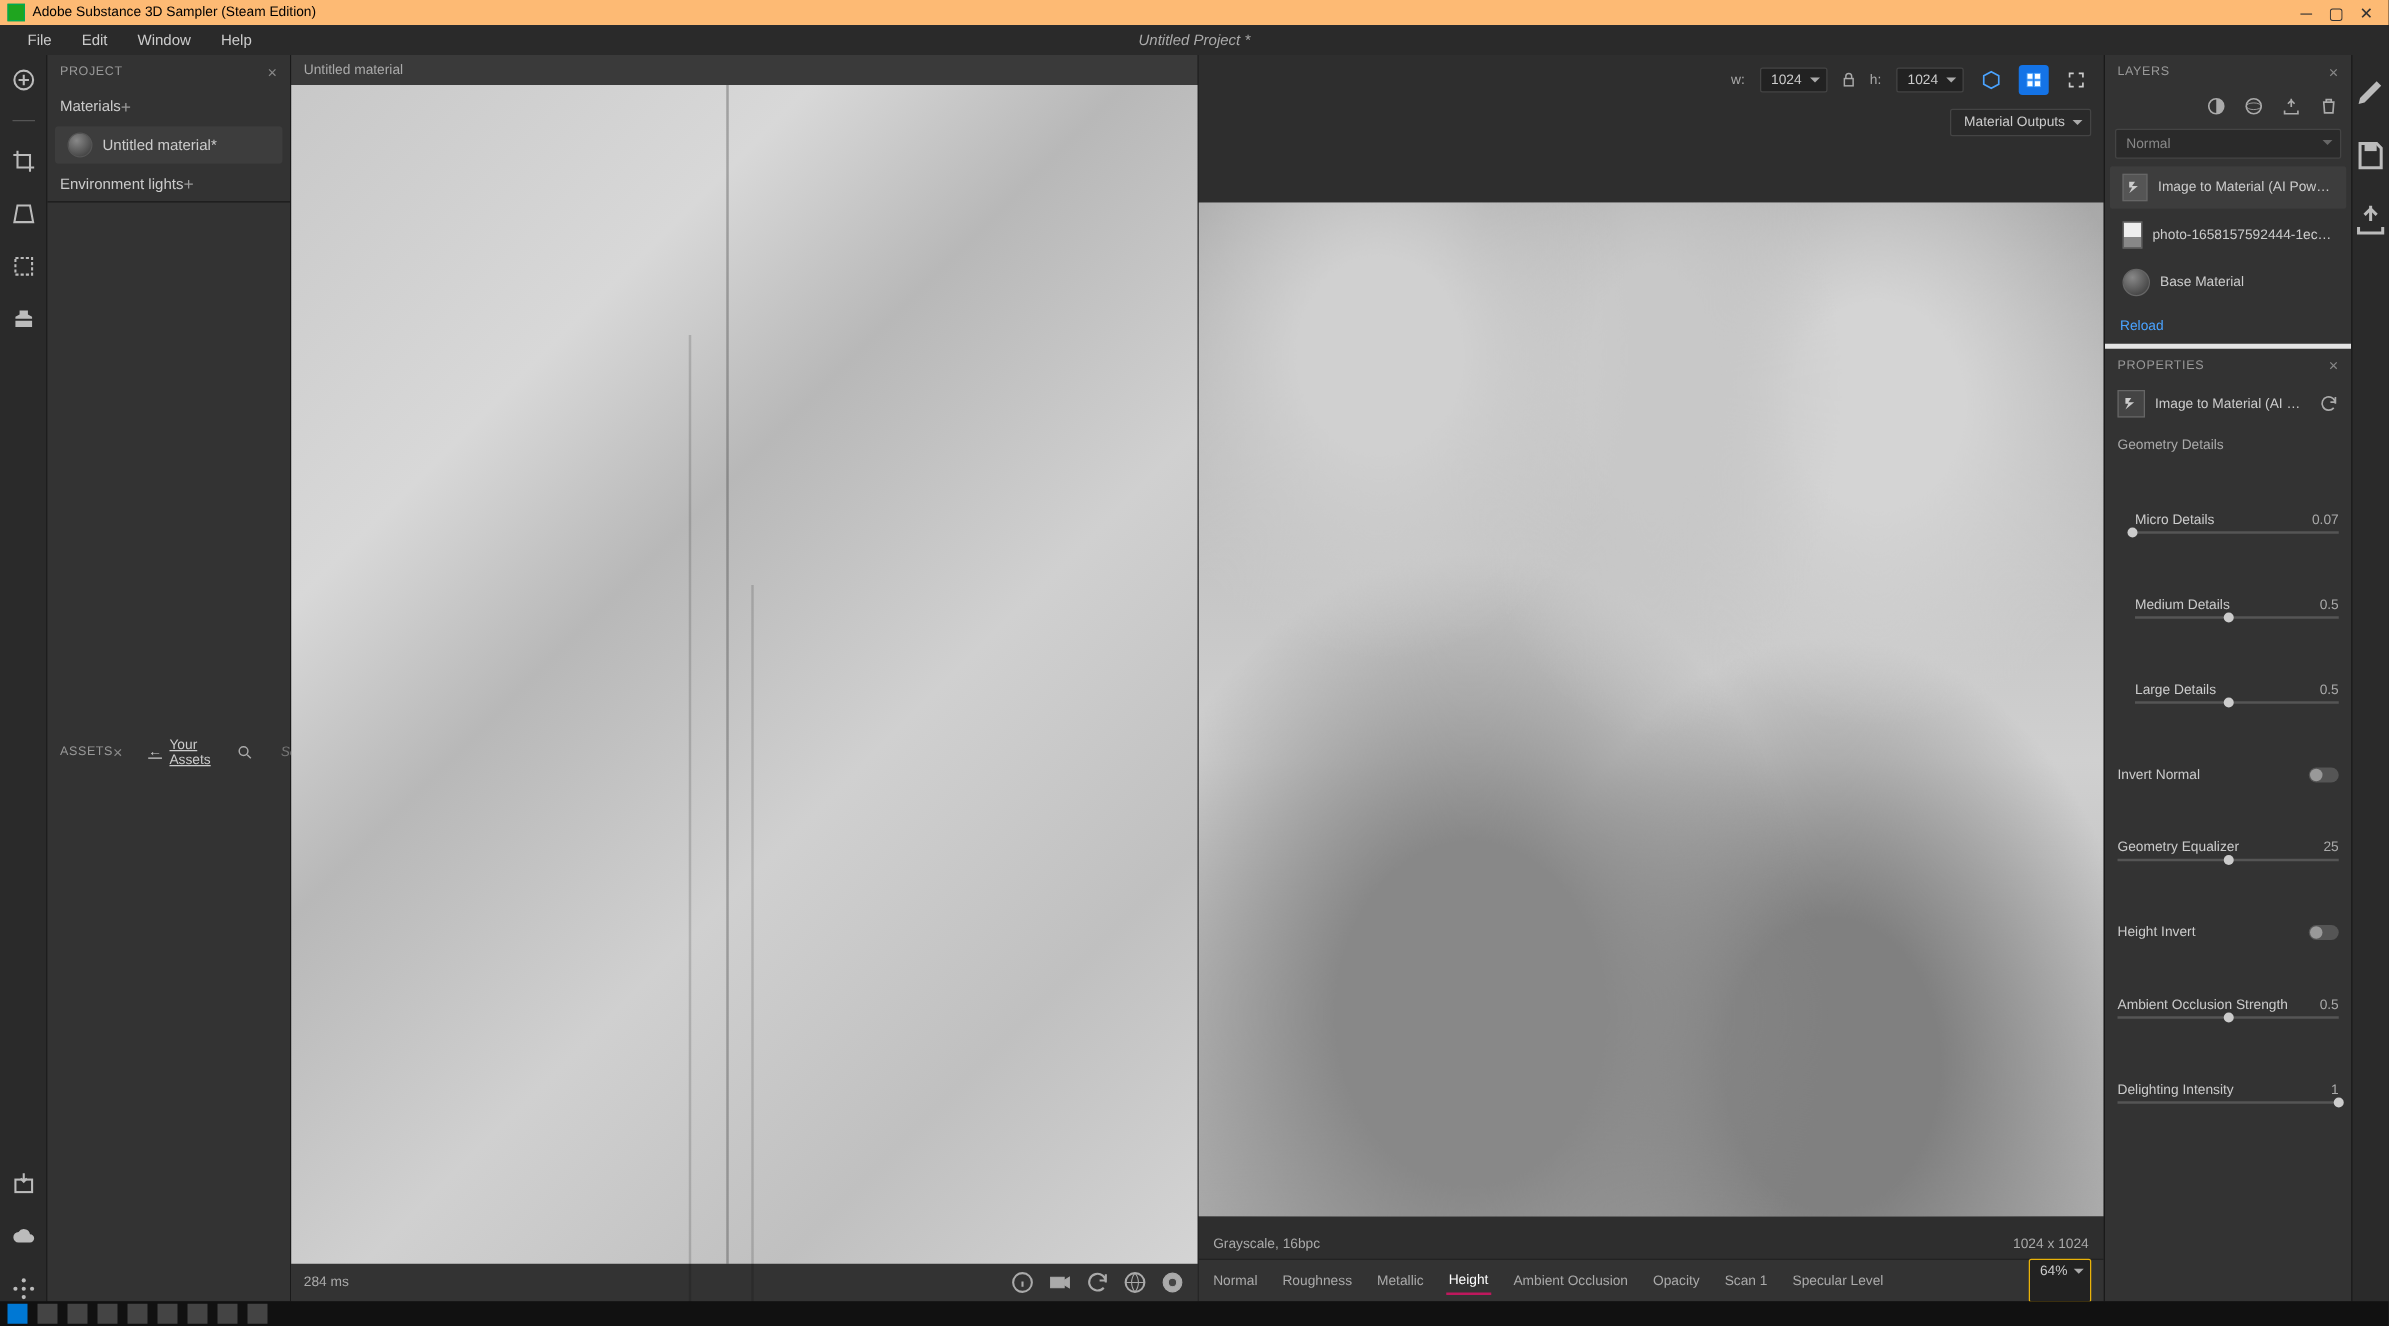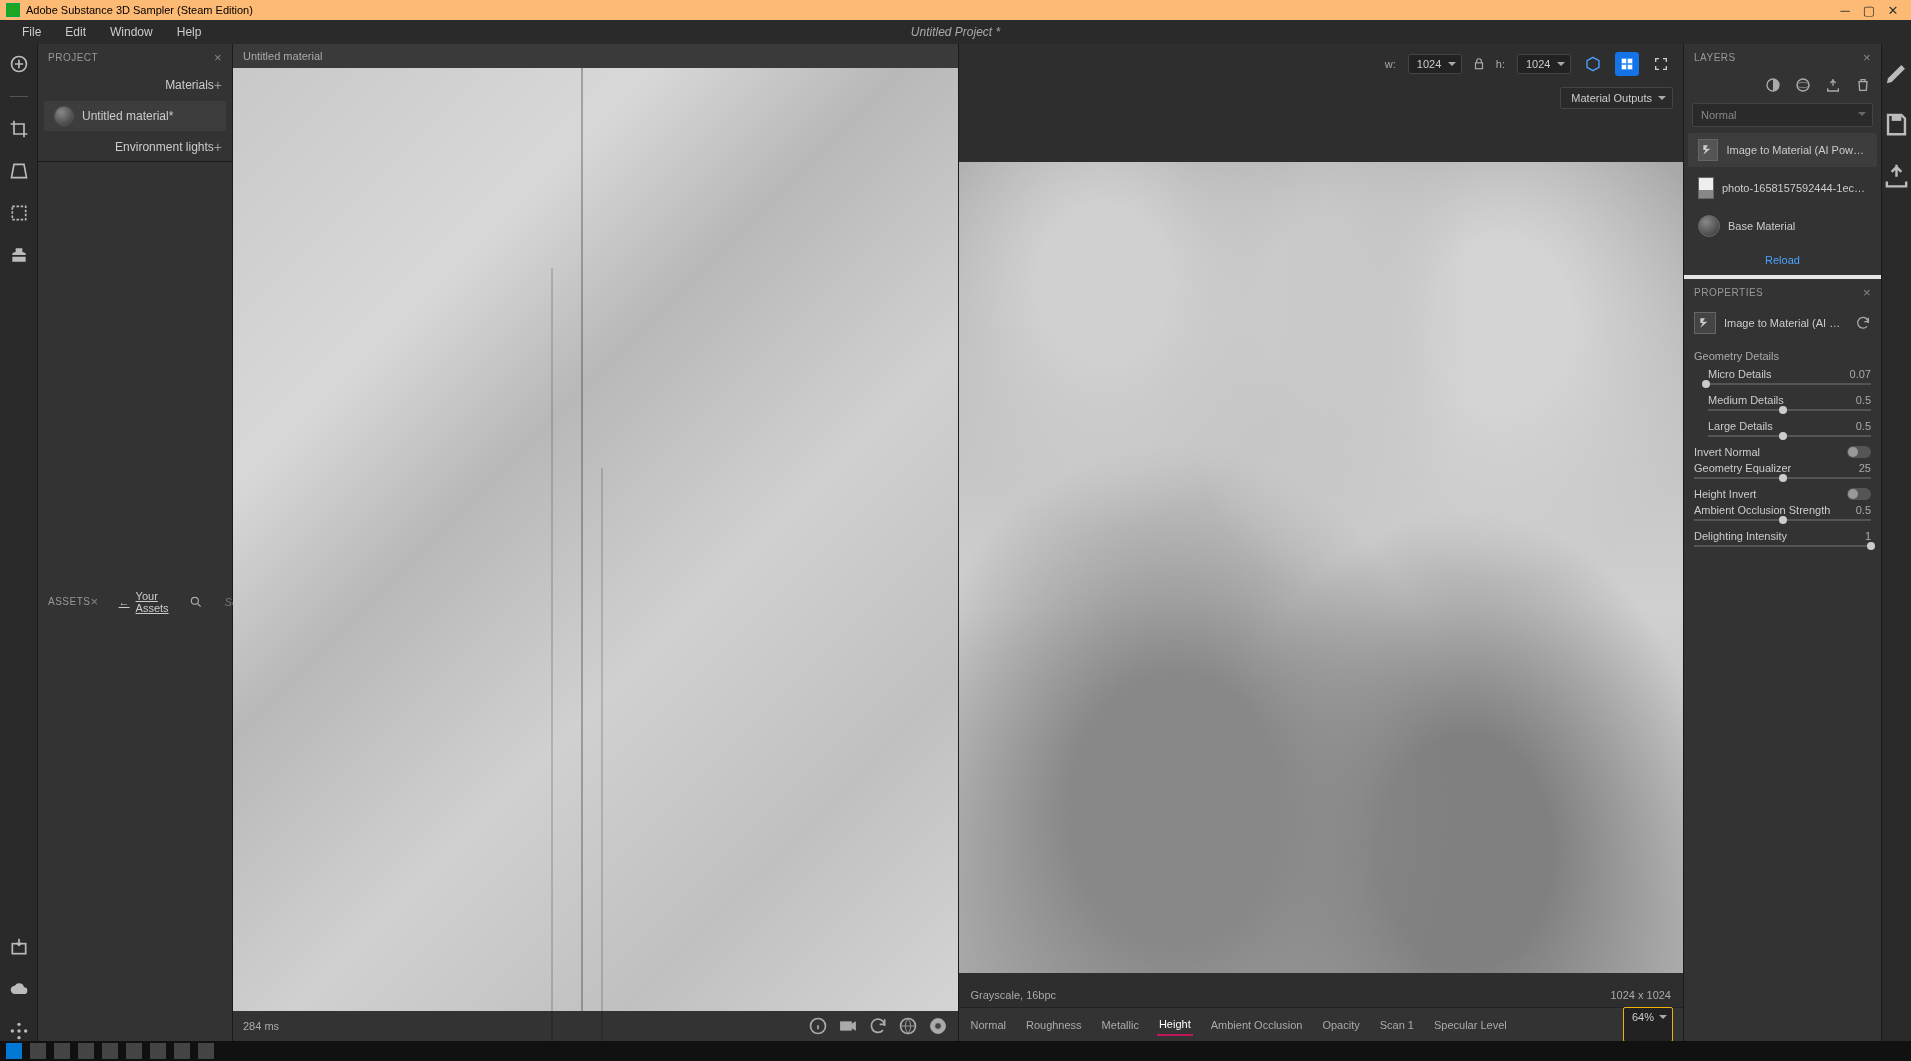--- a/index.html
+++ b/index.html
@@ -20,21 +20,21 @@
 .app { display:flex; height:calc(100% - 44px - 20px); }
 .leftbar { width:38px; background:#2a2a2a; border-right:1px solid #1a1a1a; display:flex; flex-direction:column; align-items:center; padding-top:10px; gap:22px; }
 .leftbar .tbtn { width:20px; height:20px; cursor:pointer; fill:#bbb; }
 .leftbar .sep { height:1px; width:18px; background:#555; }
 .leftbar .spacer { flex:1; }
 .rightbar { width:30px; background:#2a2a2a; border-left:1px solid #1a1a1a; display:flex; flex-direction:column; align-items:center; padding-top:15px; gap:22px; }
 
 .leftpanels { width:195px; background:#333; display:flex; flex-direction:column; border-right:1px solid #1a1a1a; }
 .panel-head { display:flex; align-items:center; justify-content:space-between; padding:6px 10px; color:#999; font-size:10px; letter-spacing:0.5px; }
 .panel-head .close { cursor:pointer; color:#888; font-size:13px; }
-.section-row { display:flex; align-items:center; justify-content:flex-end; padding:6px 10px; color:#ccc; font-size:12px; }
+.section-row { display:flex; align-items:center; justify-content:flex-start; padding:6px 10px; color:#ccc; font-size:12px; }
 .section-row .plus { cursor:pointer; color:#999; font-size:14px; }
 .mat-item { display:flex; align-items:center; gap:8px; padding:5px 10px; background:#3d3d3d; margin:2px 6px; border-radius:3px; cursor:pointer; }
 .mat-item .thumb { width:20px; height:20px; border-radius:50%; background:radial-gradient(circle at 35% 30%,#888,#333); border:1px solid #555; }
 
 .assets { flex:1; display:flex; flex-direction:row; border-top:1px solid #1a1a1a; }
 .assets .back { display:flex; align-items:center; gap:6px; padding:6px 10px; color:#ccc; font-size:11px; text-decoration:underline; cursor:pointer; }
 .assets .search { display:flex; align-items:center; gap:22px; padding:4px 10px; }
 .assets .search input { flex:1; background:transparent; border:none; color:#ccc; font-size:11px; outline:none; font-style:italic; }
 .assets .filterrow { display:flex; align-items:center; gap:14px; padding:6px 10px; }
 .assets .filterrow .sp { flex:1; }
@@ -83,31 +83,31 @@
 .layers { display:flex; flex-direction:column; }
 .layer-tool { display:flex; justify-content:flex-end; gap:14px; padding:6px 10px; }
 .layer-dd { margin:4px 8px; background:#2a2a2a; color:#888; font-size:11px; padding:5px 8px; border:1px solid #444; border-radius:2px; position:relative; cursor:pointer; }
 .layer-dd::after { content:""; position:absolute; right:6px; top:8px; border:4px solid transparent; border-top-color:#666; }
 .layer-item { display:flex; align-items:center; gap:8px; padding:6px 10px; cursor:pointer; margin:2px 4px; border-radius:2px; }
 .layer-item.sel { background:#3d3d3d; }
 .layer-item .lthumb { width:22px; height:22px; background:#555; border:1px solid #666; display:flex; align-items:center; justify-content:center; }
 .layer-item .lthumb.circle { border-radius:50%; background:radial-gradient(circle at 35% 30%,#888,#333); }
 .layer-item .lthumb.photo { background:linear-gradient(180deg,#eee 60%,#888 60%); }
 .layer-item .lname { font-size:11px; color:#ccc; white-space:nowrap; overflow:hidden; text-overflow:ellipsis; }
-.reload { text-align:center; padding:8px 12px; }
+.reload { text-align:left; padding:8px 12px; }
 .reload a { color:#4aa3ff; font-size:11px; cursor:pointer; }
 
 .props { flex:1; border-top:4px solid #e5e5e5; display:flex; flex-direction:column; overflow:hidden; }
 .prop-head2 { display:flex; align-items:center; gap:8px; padding:6px 10px; }
 .prop-head2 .pthumb { width:22px; height:22px; background:#444; border:1px solid #666; }
 .prop-head2 .pname { font-size:11px; color:#ccc; flex:1; white-space:nowrap; overflow:hidden; text-overflow:ellipsis; }
 .prop-head2 .reset { cursor:pointer; }
 .prop-body { flex:1; overflow-y:auto; padding:4px 10px; }
 .prop-group { color:#aaa; font-size:11px; padding:6px 0 2px 0; }
-.prop-row { display:flex; align-items:center; justify-content:space-between; padding:4px 0 0 14px; font-size:11px; color:#ccc; }
+.prop-row { display:flex; align-items:center; justify-content:space-between; padding:4px 0 0 14px; font-size:11px; color:#ccc;margin-top:42px; }
 .prop-row .val { color:#aaa; }
 .slider { height:10px; padding:0 0 6px 14px; position:relative; }
 .slider .track { height:2px; background:#555; position:relative; top:3px; }
 .slider .knob { width:8px; height:8px; border-radius:50%; background:#ccc; position:absolute; top:0; transform:translateX(-4px); }
 .toggle { width:24px; height:12px; background:#555; border-radius:6px; position:relative; cursor:pointer; }
 .toggle .kb { width:10px; height:10px; border-radius:50%; background:#999; position:absolute; top:1px; left:1px; }
 
 
 .taskbar { position:absolute; bottom:0; left:0; right:0; height:20px; background:#111; display:flex; align-items:center; gap:8px; padding:0 6px; }
 .taskbar .tb { width:16px; height:16px; background:#444; }

